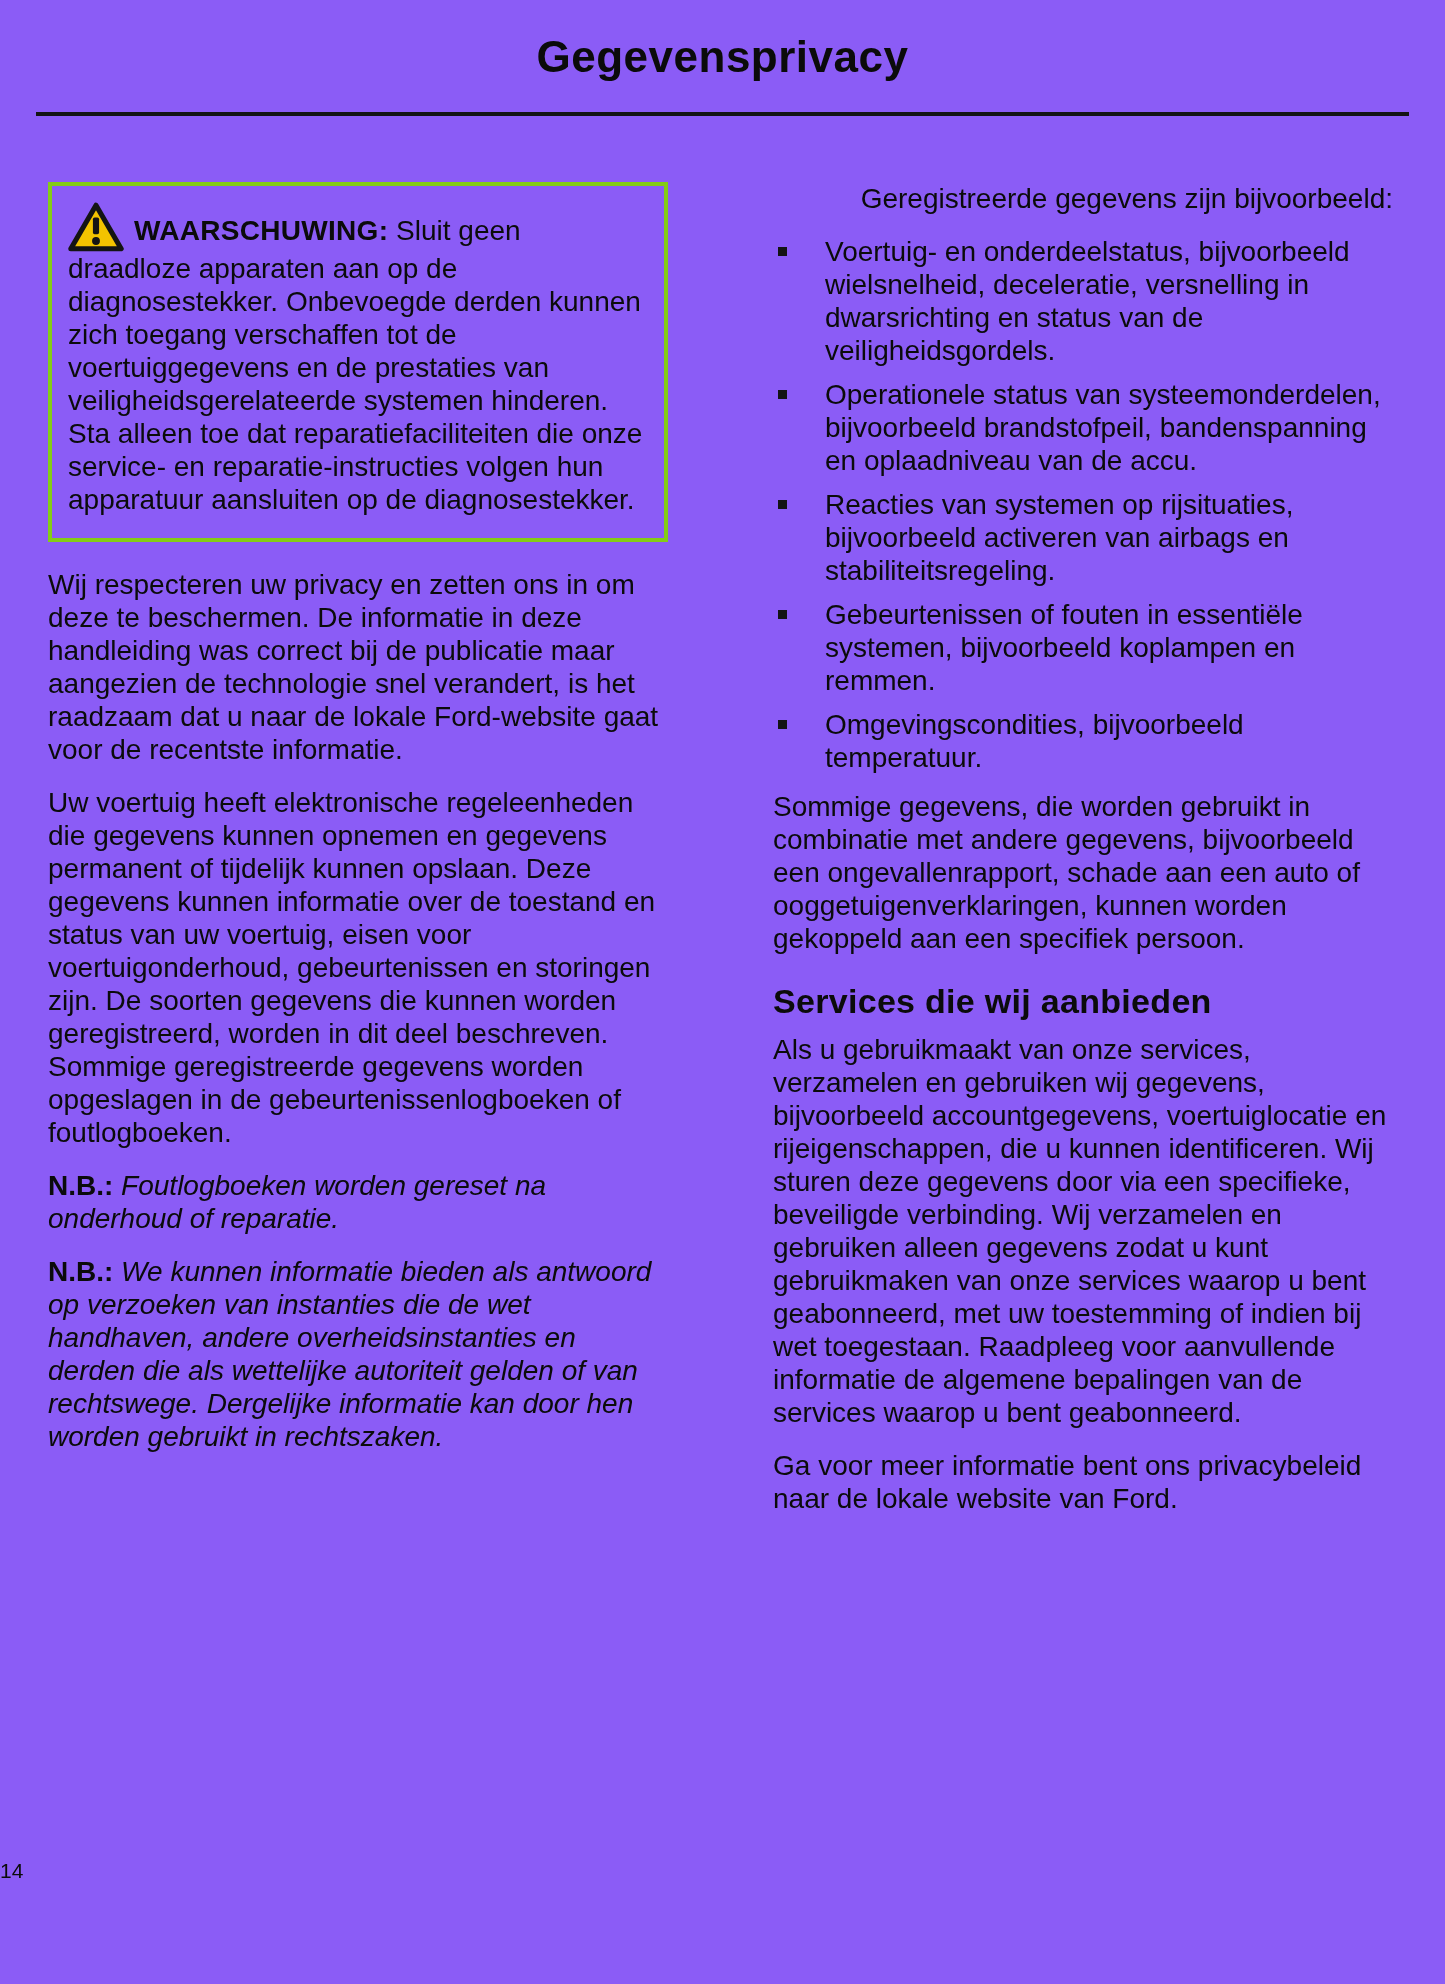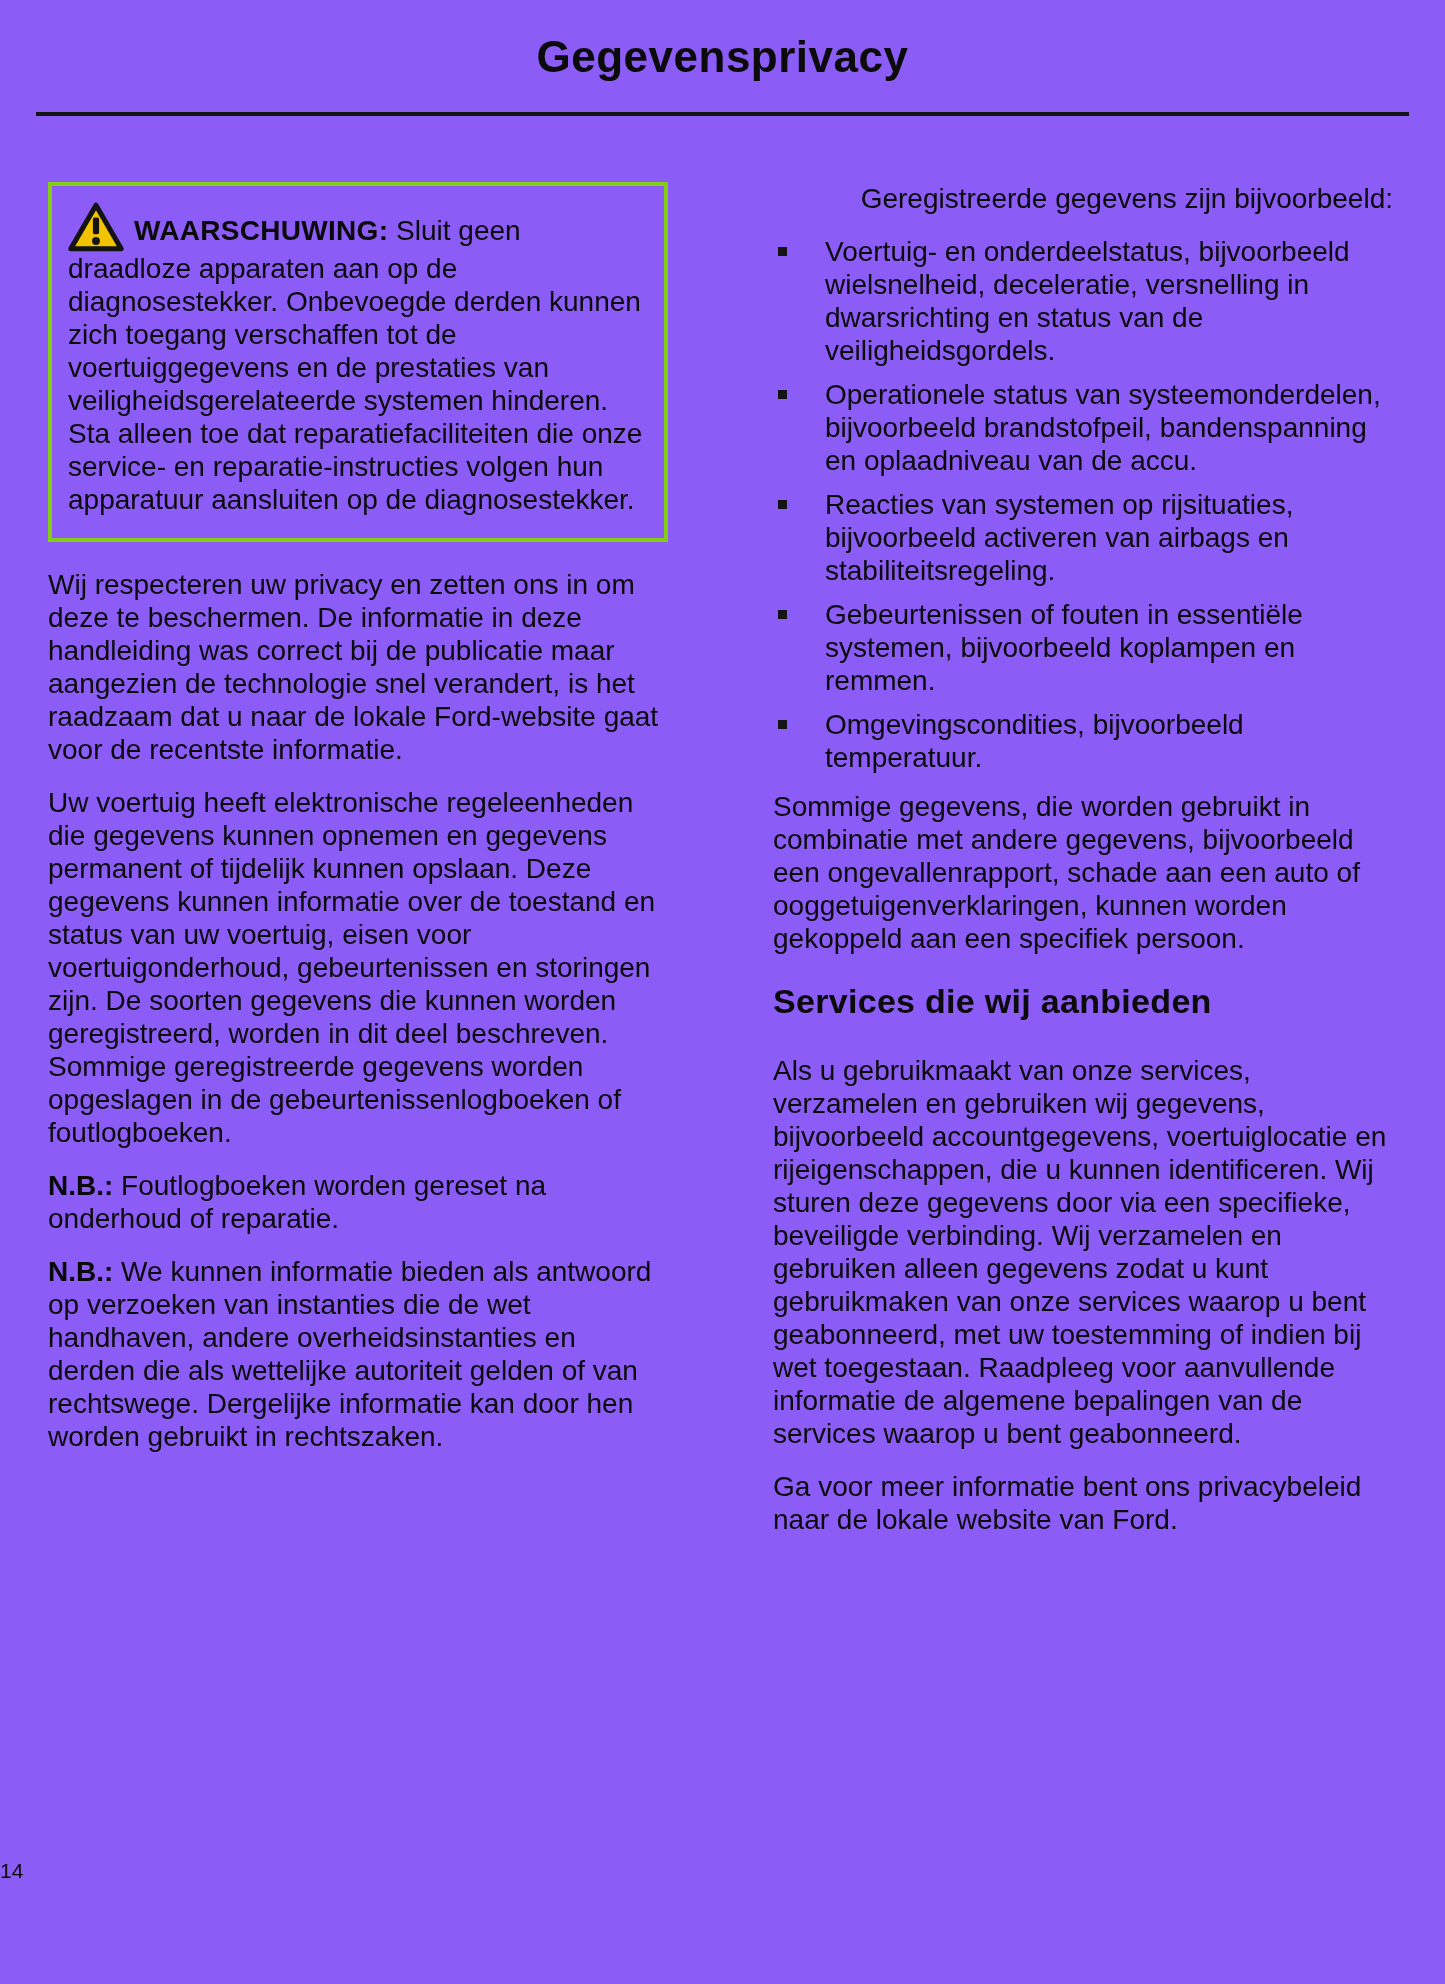--- a/index.html
+++ b/index.html
@@ -40,42 +40,42 @@
     margin-bottom:26px;
   }
   .warn-icon {
     width:56px; height:50px;
     vertical-align:-12px;
     margin-right:10px;
   }
   .warn-label { font-weight:bold; letter-spacing:0.3px; }
 
   .note-label { font-weight:bold; }
-  .note-text { }
+  .note-text { font-style:italic; }
 
   .intro { margin-bottom:8px;text-align:right; }
   .bullets { list-style:none; margin:0 0 16px 0; }
   .bullets li {
     position:relative;
     padding-left:52px;
     margin-bottom:11px;
   }
   .bullets li::before {
     content:"";
     position:absolute;
     left:5px; top:12px;
     width:9px; height:9px;
     background:#141414;
   }
 
   .section-heading {
     font-size:34px;
     font-weight:bold;
     letter-spacing:0.3px;
-    margin:30px 0 36px 0;
+    margin:30px 0 15px 0;
   }
 
   .page-number {
     position:absolute;
     bottom:101px;
     left:0; right:0;
     text-align:left;
     font-size:21px;
     color:#0b0b0b;
   }

